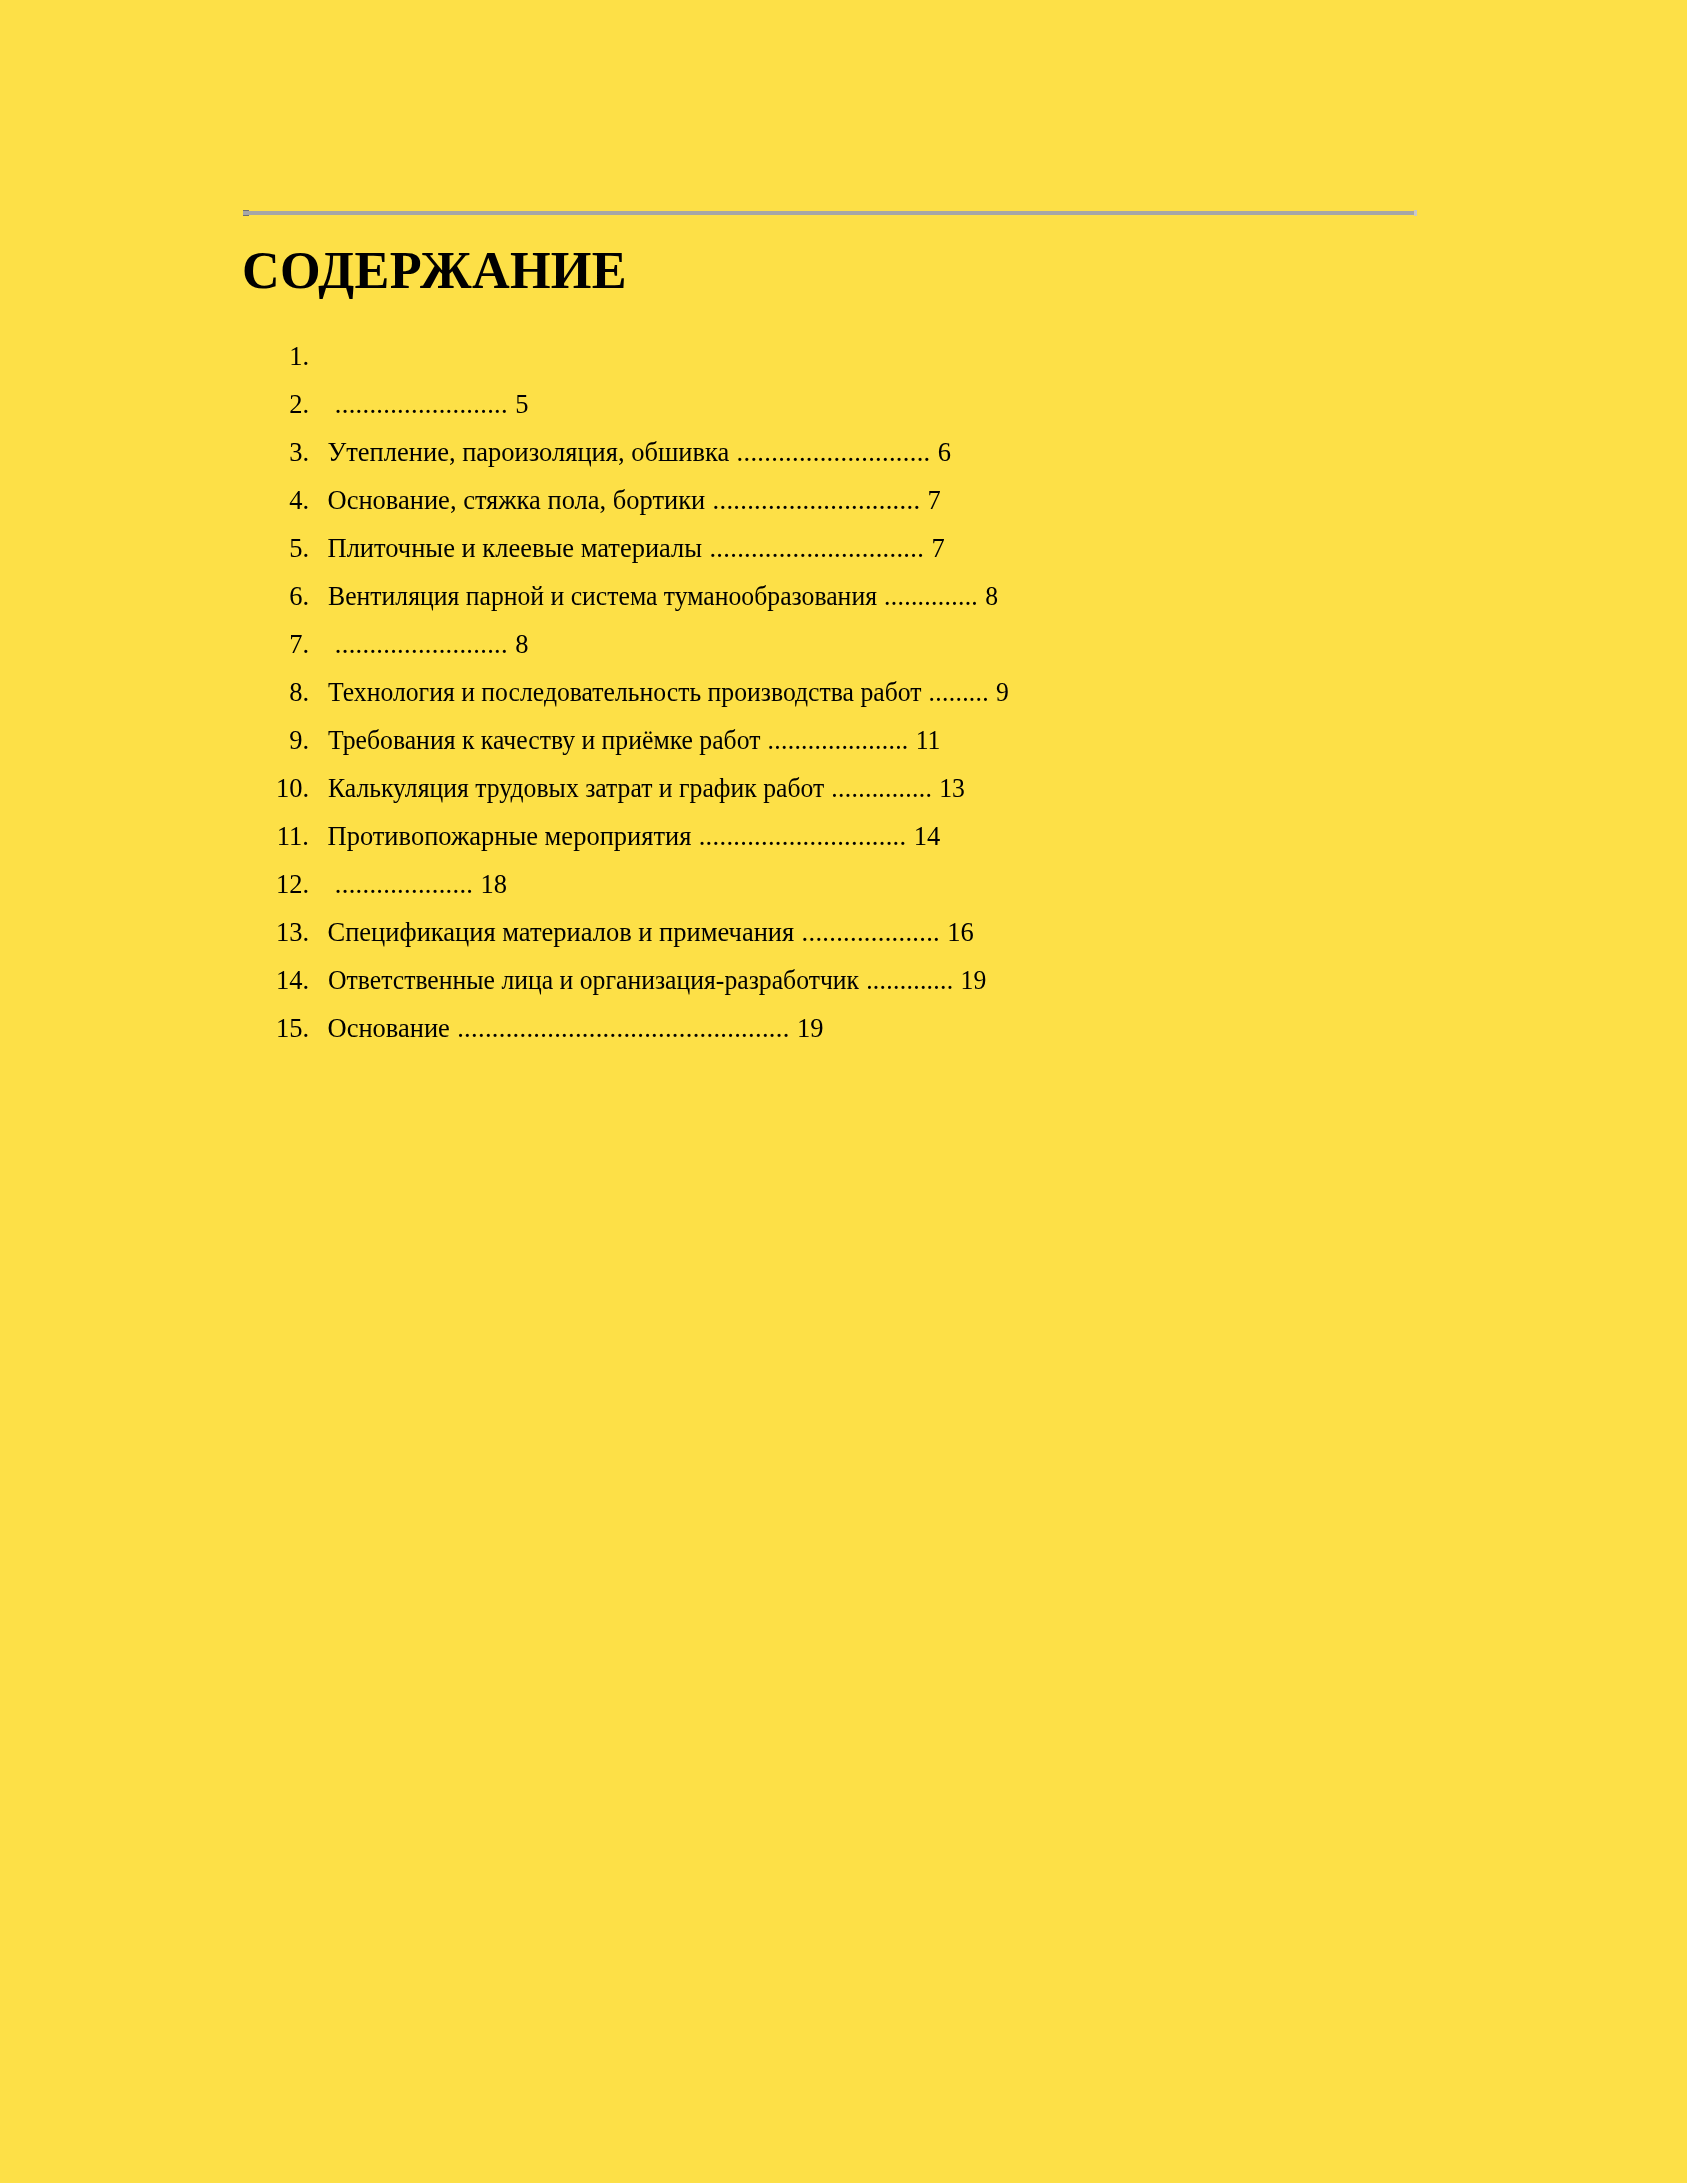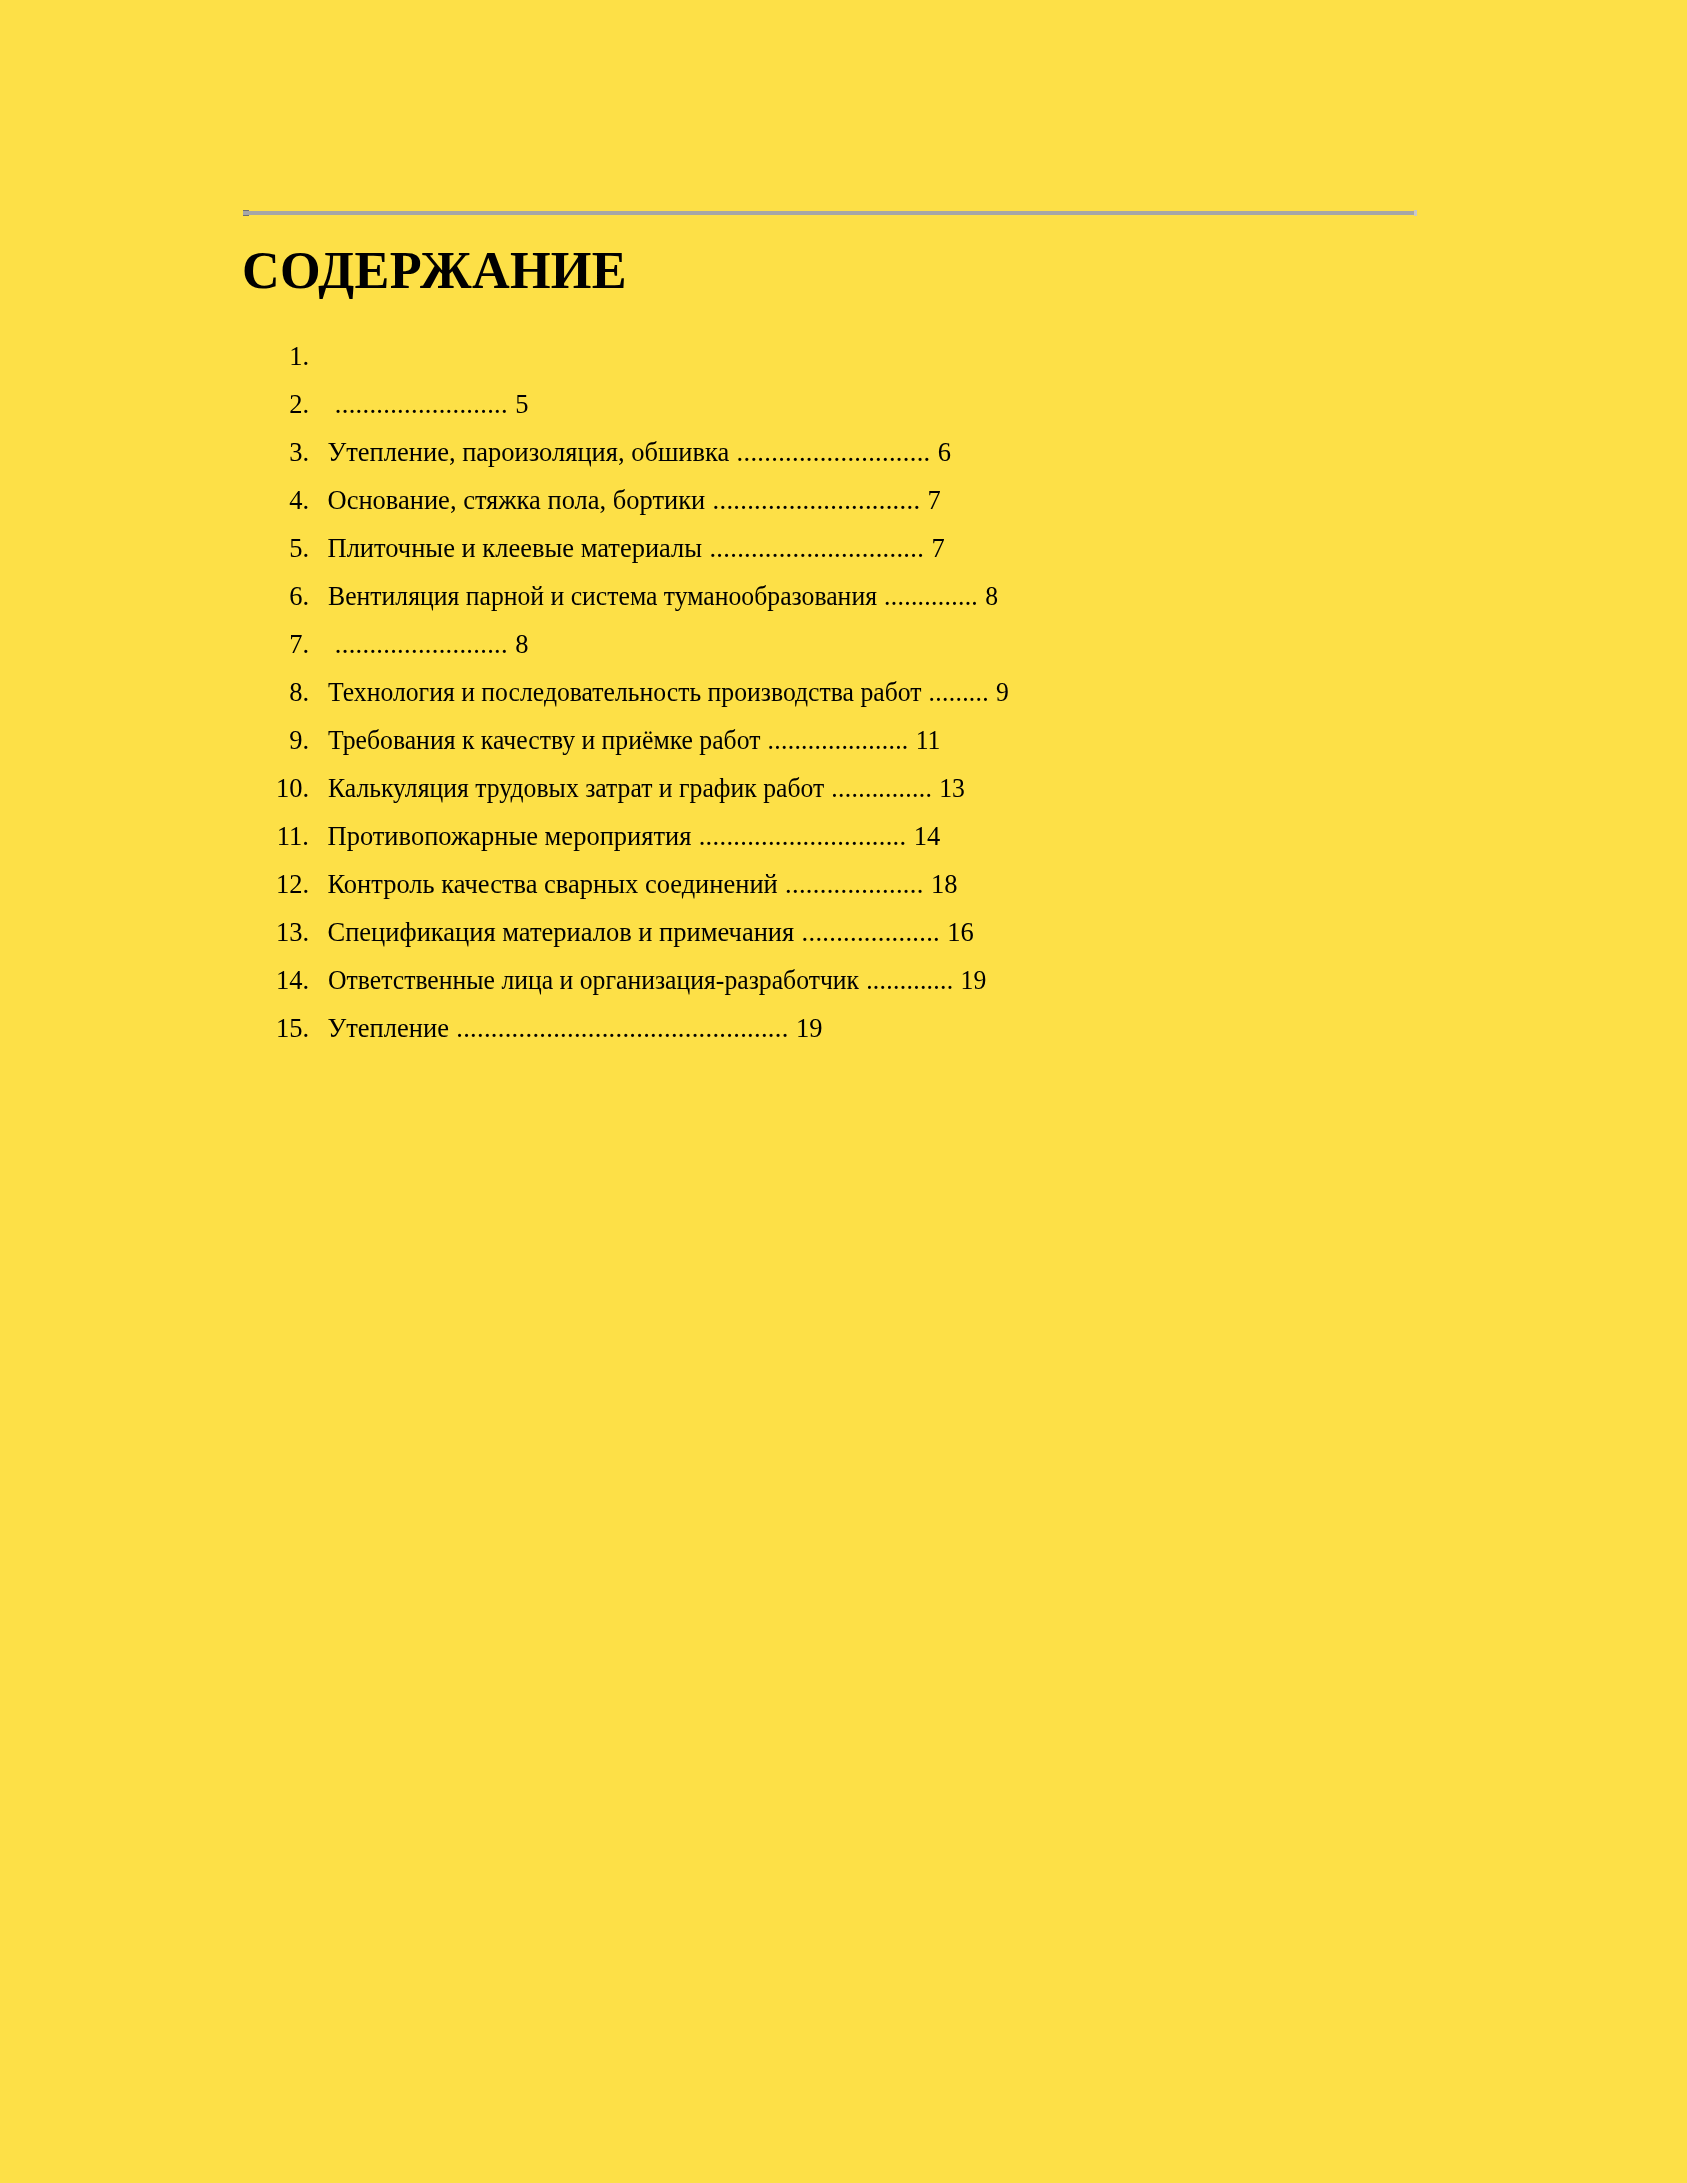--- a/index.html
+++ b/index.html
@@ -219,21 +219,20 @@
         <span class="toc-num">11.</span>
         <span class="toc-body">
           <span class="toc-label">Противопожарные мероприятия</span>
           <span class="toc-dots">..............................</span>
           <span class="toc-page">14</span>
         </span>
       </div>
       <div class="toc-entry">
         <span class="toc-num">12.</span>
         <span class="toc-body">
-          <span class="toc-label">Контроль качества сварных соединений</span>
           <span class="toc-dots">....................</span>
           <span class="toc-page">18</span>
         </span>
       </div>
       <div class="toc-entry">
         <span class="toc-num">13.</span>
         <span class="toc-body">
           <span class="toc-label">Спецификация материалов и примечания</span>
           <span class="toc-dots">....................</span>
           <span class="toc-page">16</span>
@@ -243,21 +242,21 @@
         <span class="toc-num">14.</span>
         <span class="toc-body">
           <span class="toc-label">Ответственные лица и организация-разработчик</span>
           <span class="toc-dots">.............</span>
           <span class="toc-page">19</span>
         </span>
       </div>
       <div class="toc-entry">
         <span class="toc-num">15.</span>
         <span class="toc-body">
-          <span class="toc-label">Утепление</span>
+          <span class="toc-label">Основание</span>
           <span class="toc-dots">................................................</span>
           <span class="toc-page">19</span>
         </span>
       </div>
     </div>
 
 </div>
 
 
 </body></html>

